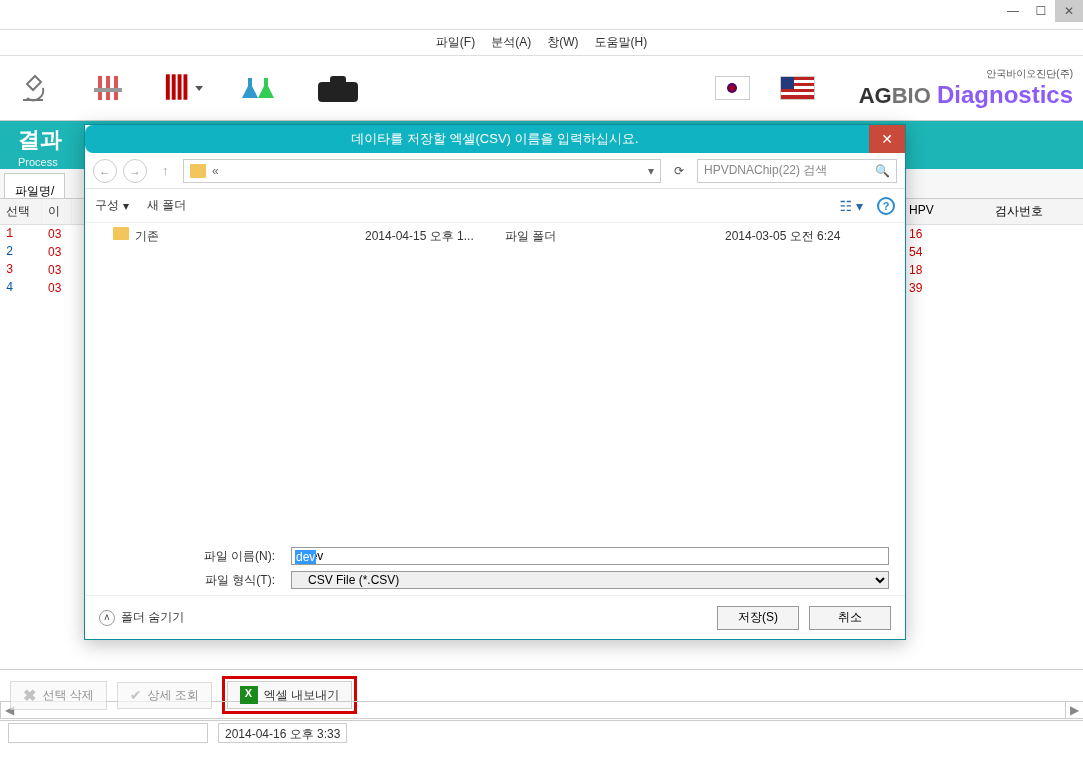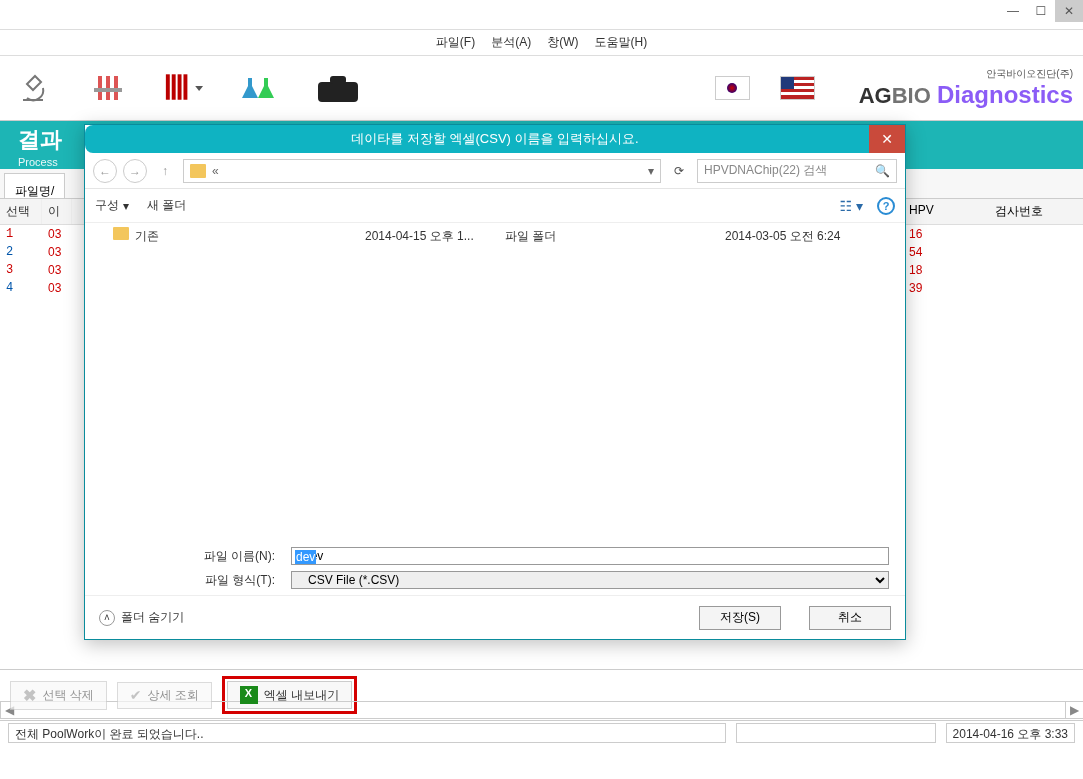--- a/index.html
+++ b/index.html
@@ -99,21 +99,21 @@
 .dlg-fields { padding:6px 16px 6px 100px; display:grid; grid-template-columns: 90px 1fr; gap:6px 16px; align-items:center; font-size:12px; }
 .dlg-fields label { text-align:right; color:#333; }
 .dlg-fields input, .dlg-fields select { width:100%; height:18px; border:1px solid #999; padding:0 12px; font-size:12px; }
 .dlg-fields input { background:#fff; }
 .dlg-fields input.sel { background:#fff; }
 .selected-text { background:#3399ff; color:#fff; padding:0 1px; }
 
 .dlg-footer { height:44px; display:flex; align-items:center; padding:0 14px; border-top:1px solid #eee; }
 .hide-folders { font-size:12px; color:#333; display:flex; align-items:center; gap:6px; }
 .hide-folders .chev { width:16px; height:16px; border:1px solid #999; border-radius:50%; display:flex; align-items:center; justify-content:center; font-size:10px; }
-.dlg-footer .btns { margin-left:auto; display:flex; gap:28px;align-items:center; }
+.dlg-footer .btns { margin-left:auto; display:flex; gap:10px;align-items:center; }
 .dlg-footer button { width:82px; height:24px; border:1px solid #999; background:#f4f4f4; font-size:12px; }
 
 .scroll-hint { position:absolute; bottom:60px; left:0; right:0; height:18px; border-top:1px solid #ccc; border-bottom:1px solid #ccc; display:flex; }
 .scroll-hint .bar { flex:1; display:flex; justify-content:flex-end; align-items:center; padding-right:4px; color:#888; }
 .scroll-hint .arrow { width:18px; display:flex; align-items:center; justify-content:center; color:#888; border-left:1px solid #ccc; }
 </style>
 </head>
 <body>
 
 <div class="titlebar">
@@ -245,21 +245,20 @@
   </div>
   <div class="highlight-box">
     <div class="btn excel">
       <span class="excel-icon"></span>
       <span>엑셀 내보내기</span>
     </div>
   </div>
 </div>
 
 <div class="statusbar">
-  <div class="msg">전체 PoolWork이 완료 되었습니다..</div>
   <div class="spacer"></div>
   <div class="time">2014-04-16 오후 3:33</div>
 </div>
 
 <div class="dialog">
   <div class="dlg-title">
     <span>데이타를 저장할 엑셀(CSV) 이름을 입력하십시요.</span>
     <div class="dlg-close">✕</div>
   </div>
 

